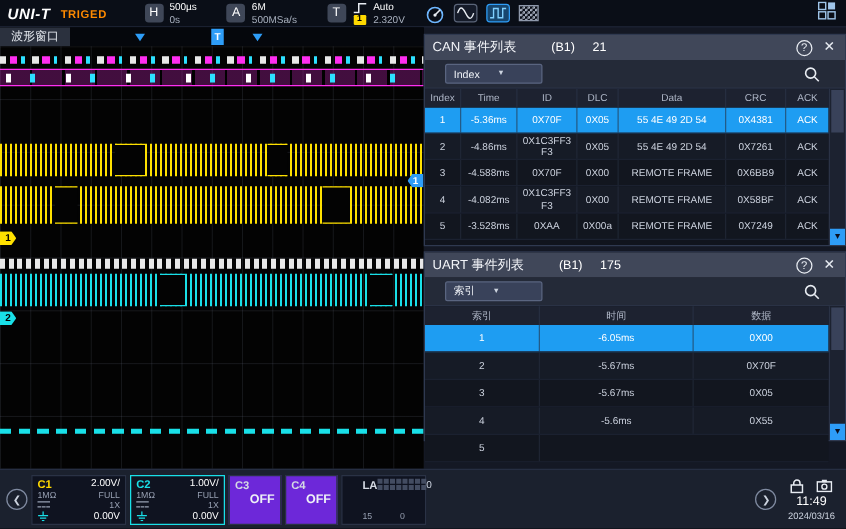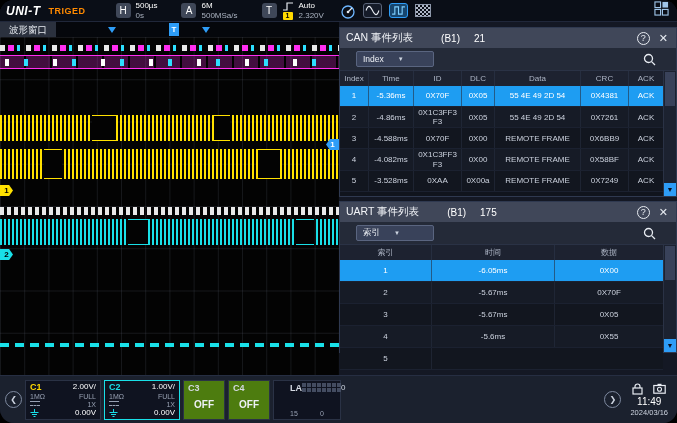--- a/index.html
+++ b/index.html
@@ -1,18 +1,18 @@
 <!DOCTYPE html>
 <html><head>
 <meta charset="utf-8">
 <style>
   html,body{margin:0;padding:0;background:#000;}
   *{box-sizing:border-box;}
   .app{position:relative;width:677px;height:423px;background:#141824;overflow:hidden;
-       font-family:"Liberation Sans","DejaVu Sans",sans-serif;border-radius:14px;-webkit-font-smoothing:antialiased;}
+       font-family:"Liberation Sans","DejaVu Sans",sans-serif;-webkit-font-smoothing:antialiased;}
 
   
   .topbar{position:absolute;left:0;top:0;width:677px;height:22px;background:#0a0e17;
           display:flex;align-items:center;border-bottom:1px solid #20273a;}
   .logo{margin-left:6px;font-size:12px;font-weight:bold;font-style:italic;color:#fff;letter-spacing:.5px;}
   .trig{margin-left:8px;font-size:9px;font-weight:bold;color:#ff8a00;letter-spacing:.5px;}
   .grp{display:flex;align-items:center;}
   .grp-h{margin-left:30px;}.grp-a{margin-left:24px;}.grp-t{margin-left:24px;}
   .keybox{width:15px;height:15px;background:#3f4758;border-radius:3px;color:#fff;font-size:10px;
           display:flex;align-items:center;justify-content:center;margin-right:5px;}
@@ -117,22 +117,22 @@
         display:flex;flex-direction:column;justify-content:space-between;flex:none;}
   .chan.sel2{border-color:#19e0e8;}
   .chan .r{display:flex;justify-content:space-between;align-items:center;line-height:1;}
   .cname{font-size:9px;font-weight:bold;}
   .c1c{color:#ffd900;}.c2c{color:#19e0e8;}
   .scalev{font-size:8px;color:#fff;}
   .dim{font-size:7px;color:#98a1b3;}
   .offv{font-size:8px;color:#fff;}
   .dcicon{position:relative;width:10px;height:6px;border-top:1px solid #98a1b3;}
   .dcicon::after{content:"";position:absolute;left:0;right:0;top:3px;border-top:1px dashed #98a1b3;}
-  .chan-off{width:42px;height:40px;background:#4d7c0f;border:1px solid #2a3245;padding:2px 4px;
-            display:flex;flex-direction:column;flex:none;}
+  .chan-off{width:42px;height:40px;background:#6d28d9;border:1px solid #2a3245;padding:2px 4px;
+            display:flex;flex-direction:row;flex:none;}
   .chan-off .cname{color:#d5dae3;}
   .offlbl{font-size:10px;font-weight:bold;color:#eef1f6;margin:auto;}
   .la{width:68px;height:40px;background:#0f1320;border:1px solid #2a3245;padding:2px 16px;
       display:flex;flex-direction:column;justify-content:space-between;flex:none;}
   .la .r{display:flex;justify-content:space-between;align-items:center;}
   .bitgrid{display:grid;grid-template-columns:repeat(8,4px);grid-auto-rows:4px;gap:1px;}
   .bitgrid b{background:#434c61;}
   .laname{font-size:9px;font-weight:bold;color:#d5dae3;}
   .laval{font-size:8px;color:#cfd6e2;}
   .labit{font-size:7px;color:#98a1b3;}

